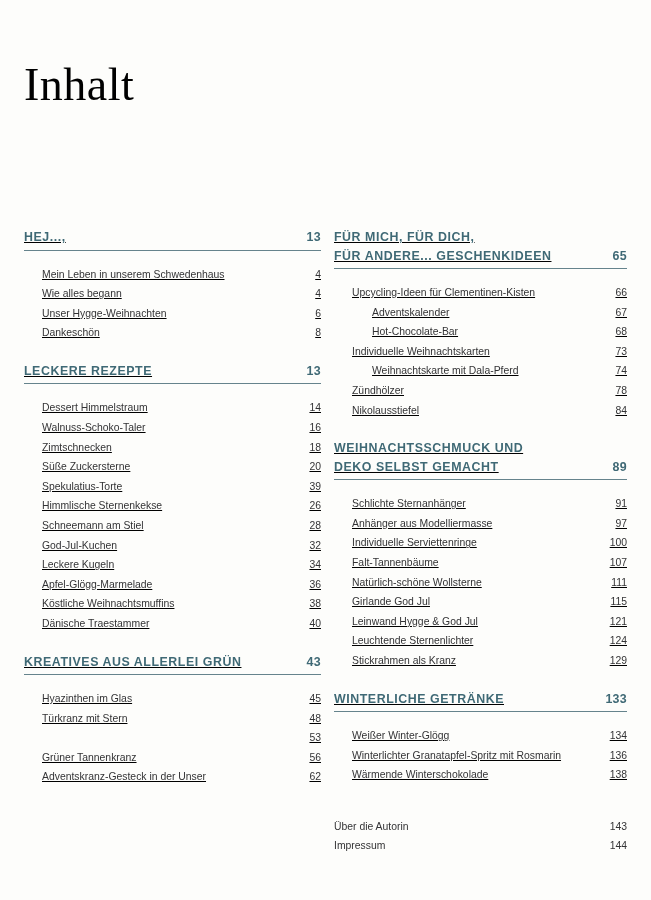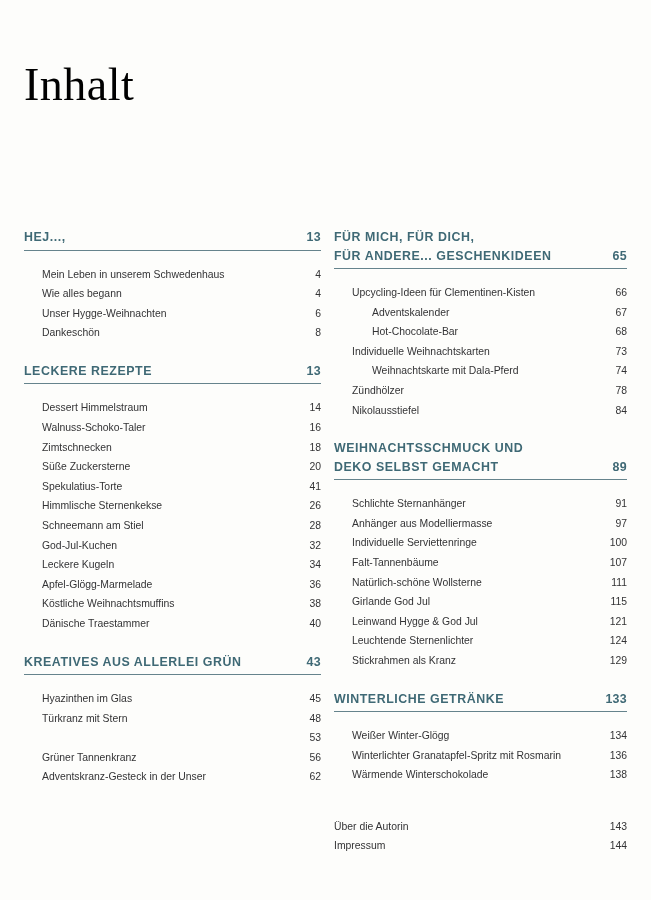--- a/index.html
+++ b/index.html
@@ -35,21 +35,21 @@
 
   
   .column {
     position: absolute;
     top: 228px;
   }
   .column.left  { left: 24px;  width: 297px; }
   .column.right { left: 334px; width: 293px; }
 
   
-  .section { margin-bottom: 19px; }
+  .section { margin-bottom: 19px; text-decoration: underline; }
   .section:last-child { margin-bottom: 14px; }
 
   .section-head {
     position: relative;
     border-bottom: 1.3px solid #65838c;
     padding-bottom: 3px;
   }
   .section-title {
     font-size: 12.4px;
     font-weight: bold;
@@ -160,21 +160,21 @@
             <span class="entry-page">18</span>
           </div>
           <div class="entry">
             <span class="entry-label">Süße Zuckersterne</span>
             <span class="entry-spacer"></span>
             <span class="entry-page">20</span>
           </div>
           <div class="entry">
             <span class="entry-label">Spekulatius-Torte</span>
             <span class="entry-spacer"></span>
-            <span class="entry-page">41</span>
+            <span class="entry-page">39</span>
           </div>
           <div class="entry">
             <span class="entry-label">Himmlische Sternenkekse</span>
             <span class="entry-spacer"></span>
             <span class="entry-page">26</span>
           </div>
           <div class="entry">
             <span class="entry-label">Schneemann am Stiel</span>
             <span class="entry-spacer"></span>
             <span class="entry-page">28</span>

